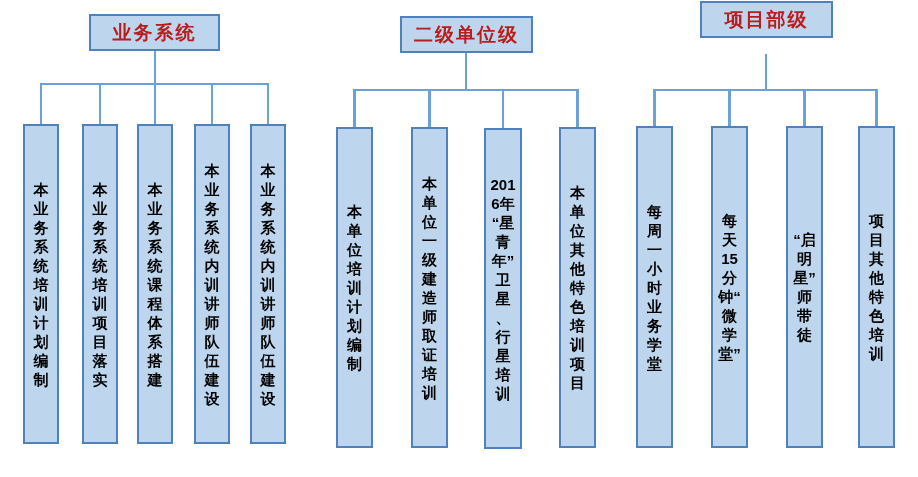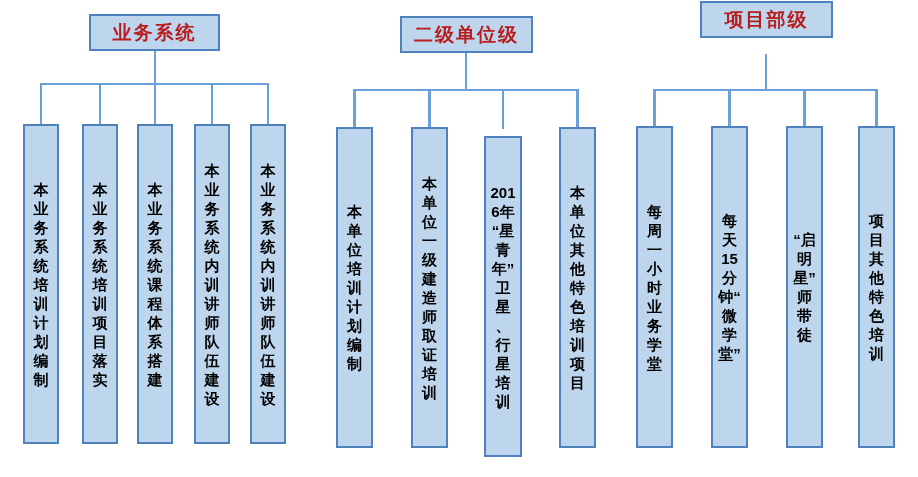--- a/index.html
+++ b/index.html
@@ -143,21 +143,21 @@
 一
 级
 建
 造
 师
 取
 证
 培
 训</div>
     </div>
-    <div class="col" style="left:484px;top:136px;width:38px;height:321px;">
+    <div class="col" style="left:484px;top:128px;width:38px;height:321px;">
       <div class="vlabel">201
 6年
 “星
 青
 年”
 卫
 星
 、
 行
 星

